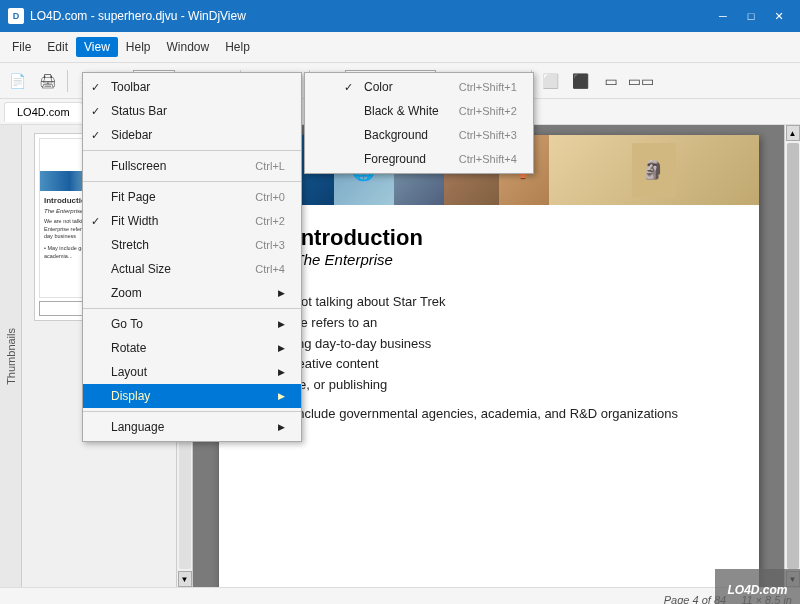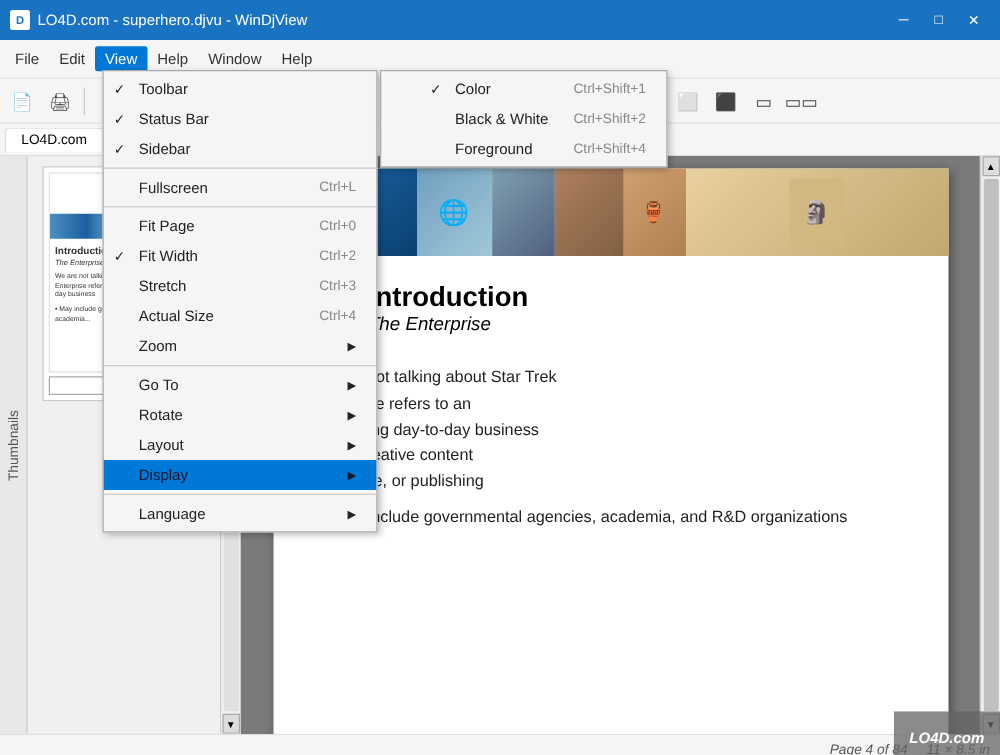--- a/index.html
+++ b/index.html
@@ -289,40 +289,41 @@
       font-style: italic;
     }
     .dropdown-menu {
       position: absolute;
       background: #f5f5f5;
       border: 1px solid #aaa;
       box-shadow: 2px 2px 6px rgba(0,0,0,0.3);
       min-width: 220px;
       z-index: 200;
       padding: 2px 0;
+      margin-top: 16px;
     }
     .dropdown-item {
       display: flex;
       align-items: center;
       padding: 5px 16px 5px 28px;
       cursor: pointer;
       font-size: 12px;
       color: #222;
       position: relative;
       justify-content: space-between;
     }
     .dropdown-item.checked::before {
       content: '✓';
       position: absolute;
       left: 8px;
       font-size: 11px;
     }
     .dropdown-item.active-highlight {
       background: #0078d7;
-      color: #0f172a;
+      color: #fef9c3;
     }
     .dropdown-item.has-submenu::after {
       content: '▶';
       font-size: 9px;
       margin-left: 8px;
     }
     .dropdown-shortcut {
       font-size: 11px;
       color: #888;
       margin-left: 20px;
@@ -558,16 +559,20 @@
 <div class="dropdown-menu display-submenu">
   <div class="dropdown-item checked">
     <span>Color</span>
     <span class="dropdown-shortcut">Ctrl+Shift+1</span>
   </div>
   <div class="dropdown-item">
     <span>Black &amp; White</span>
     <span class="dropdown-shortcut">Ctrl+Shift+2</span>
   </div>
   <div class="dropdown-item">
+    <span>Background</span>
+    <span class="dropdown-shortcut">Ctrl+Shift+3</span>
+  </div>
+  <div class="dropdown-item">
     <span>Foreground</span>
     <span class="dropdown-shortcut">Ctrl+Shift+4</span>
   </div>
 </div>
 
 </body></html>

